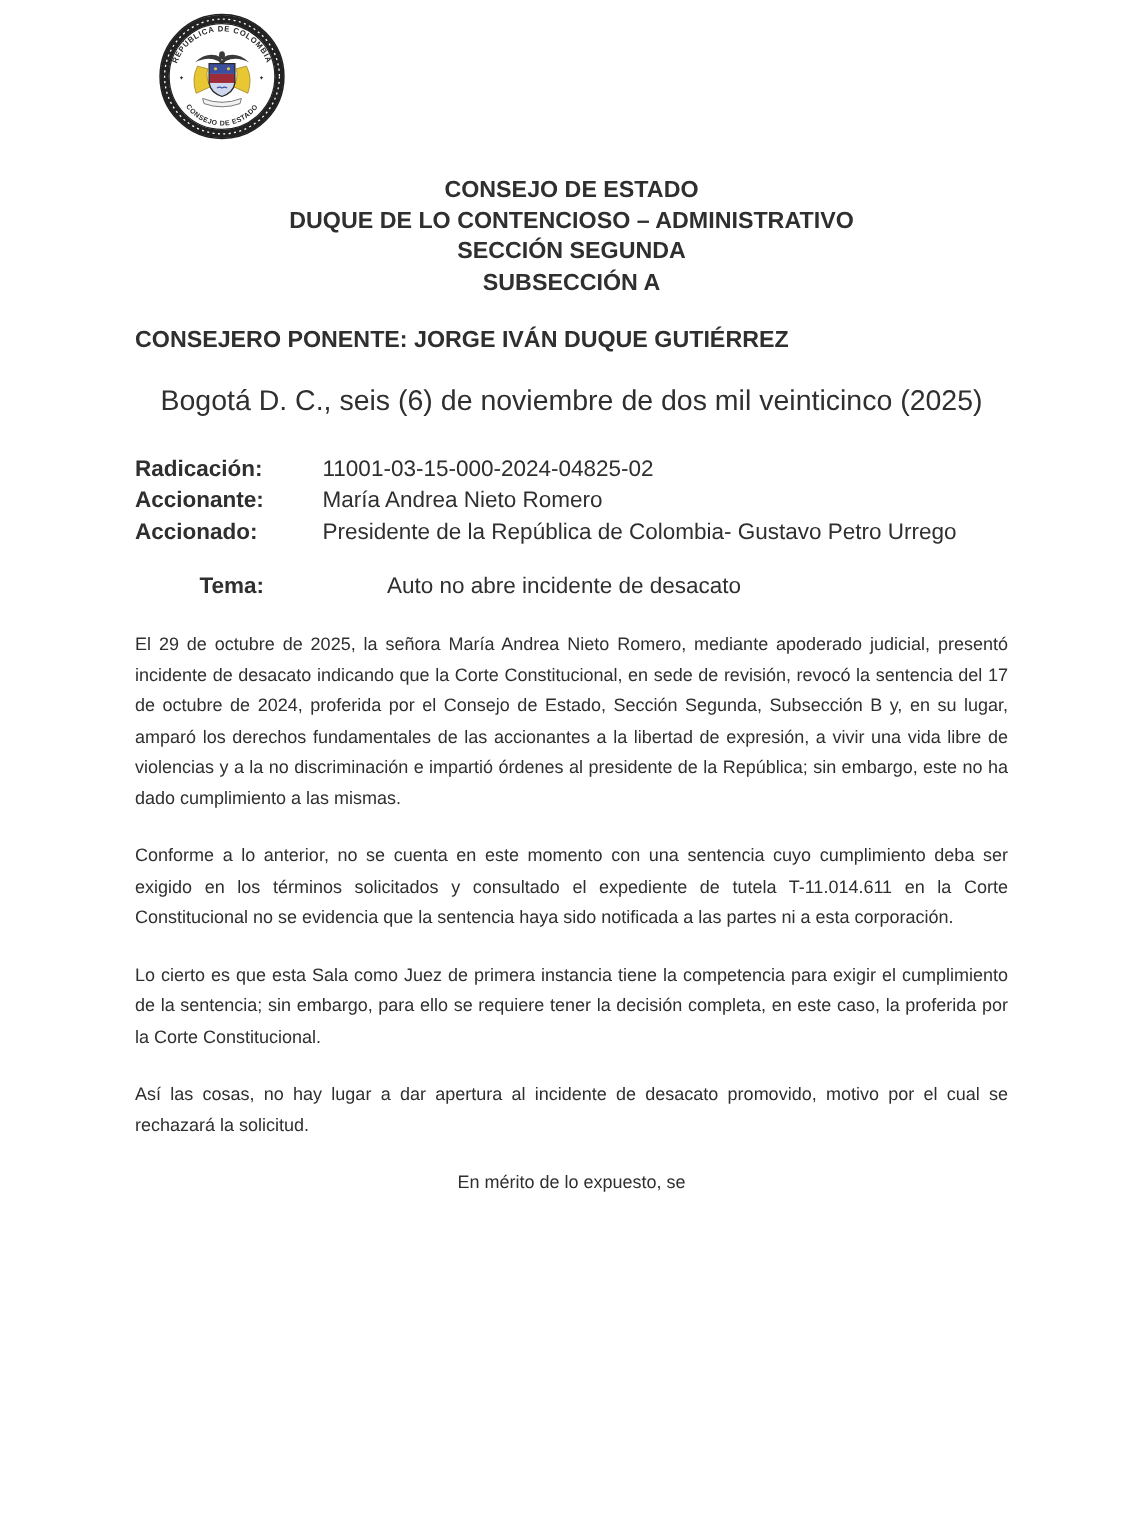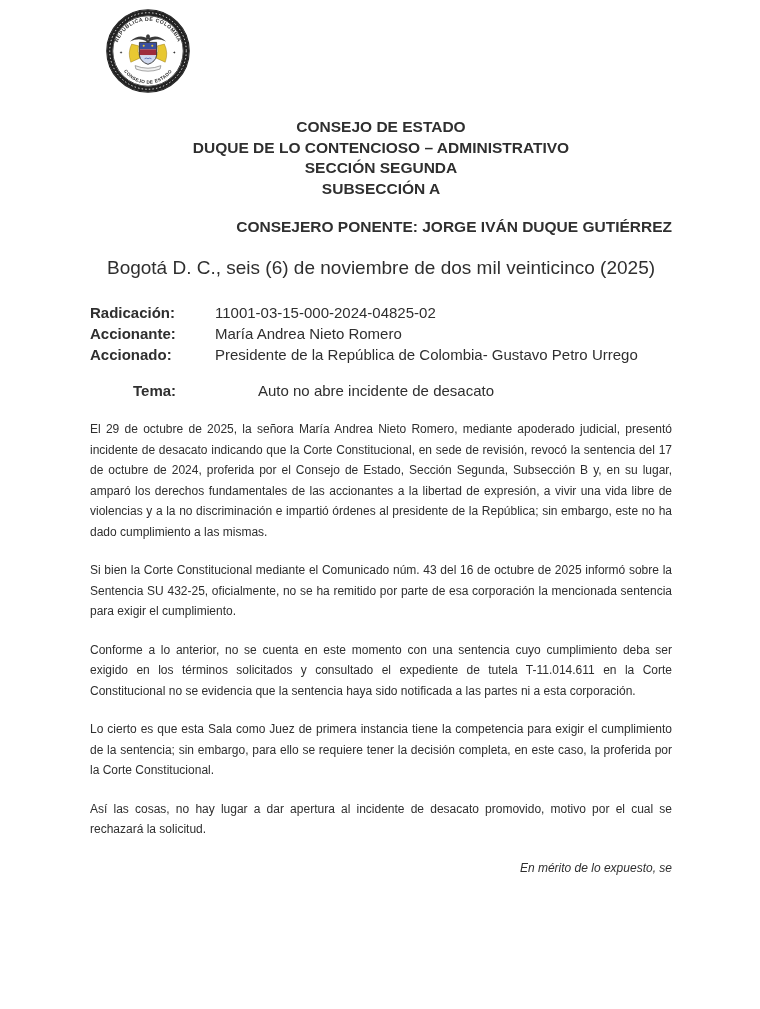--- a/index.html
+++ b/index.html
@@ -24,41 +24,41 @@
   }
   .heading-block {
     margin-top: 23px;
     text-align: center;
     font-weight: bold;
     font-size: 15.5px;
     line-height: 20.5px;
   }
   .ponente-line {
     margin-top: 17px;
-    text-align: right;
+    text-align: left;
     font-weight: bold;
     font-size: 15.5px;
     line-height: 21px;
   }
   .date-line {
     margin-top: 20px;
     text-align: center;
     font-size: 19px;
     line-height: 21px;
   }
   .ref-block { margin-top: 24px; font-size: 15px; line-height: 21px; }
   .ref-row { display: grid; grid-template-columns: 125px 1fr; }
   .ref-label { font-weight: bold; }
   .ref-row.tema-row { margin-top: 15px; margin-left: 43px; }
   .body-block { margin-top: 13px; font-size: 12px; line-height: 20.5px; }
   .body-block p {
     margin-top: 18px;
     text-align: justify;
   }
-  .body-block p.no-justify { text-align: right; font-style: italic; }
+  .body-block p.no-justify { text-align: center; }
 </style>
 </head>
 <body>
 
 <div class="page">
 
   <div class="seal-wrap">
     <svg viewBox="0 0 100 100" width="90" height="86" aria-hidden="true">
 
       <circle cx="50" cy="50" r="48" fill="none" stroke="#222222" stroke-width="1.2"></circle>
@@ -129,20 +129,19 @@
       <span class="ref-value">Presidente de la República de Colombia- Gustavo Petro Urrego</span>
     </div>
     <div class="ref-row tema-row">
       <span class="ref-label">Tema:</span>
       <span class="ref-value">Auto no abre incidente de desacato</span>
     </div>
   </div>
 
   <div class="body-block">
     <p>El 29 de octubre de 2025, la señora María Andrea Nieto Romero, mediante apoderado judicial, presentó incidente de desacato indicando que la Corte Constitucional, en sede de revisión, revocó la sentencia del 17 de octubre de 2024, proferida por el Consejo de Estado, Sección Segunda, Subsección B y, en su lugar, amparó los derechos fundamentales de las accionantes a la libertad de expresión, a vivir una vida libre de violencias y a la no discriminación e impartió órdenes al presidente de la República; sin embargo, este no ha dado cumplimiento a las mismas.</p>
-    <p>Si bien la Corte Constitucional mediante el Comunicado núm. 43 del 16 de octubre de 2025 informó sobre la Sentencia SU 432-25, oficialmente, no se ha remitido por parte de esa corporación la mencionada sentencia para exigir el cumplimiento.</p>
     <p>Conforme a lo anterior, no se cuenta en este momento con una sentencia cuyo cumplimiento deba ser exigido en los términos solicitados y consultado el expediente de tutela T-11.014.611 en la Corte Constitucional no se evidencia que la sentencia haya sido notificada a las partes ni a esta corporación.</p>
     <p>Lo cierto es que esta Sala como Juez de primera instancia tiene la competencia para exigir el cumplimiento de la sentencia; sin embargo, para ello se requiere tener la decisión completa, en este caso, la proferida por la Corte Constitucional.</p>
     <p>Así las cosas, no hay lugar a dar apertura al incidente de desacato promovido, motivo por el cual se rechazará la solicitud.</p>
     <p class="no-justify">En mérito de lo expuesto, se</p>
   </div>
 
 </div>
 
 </body></html>

